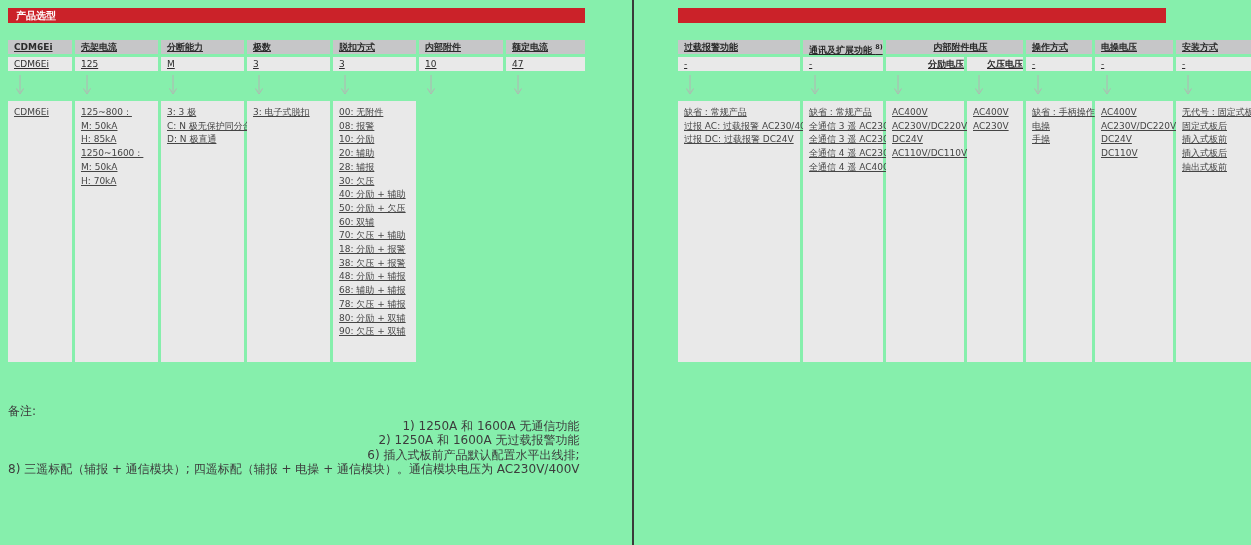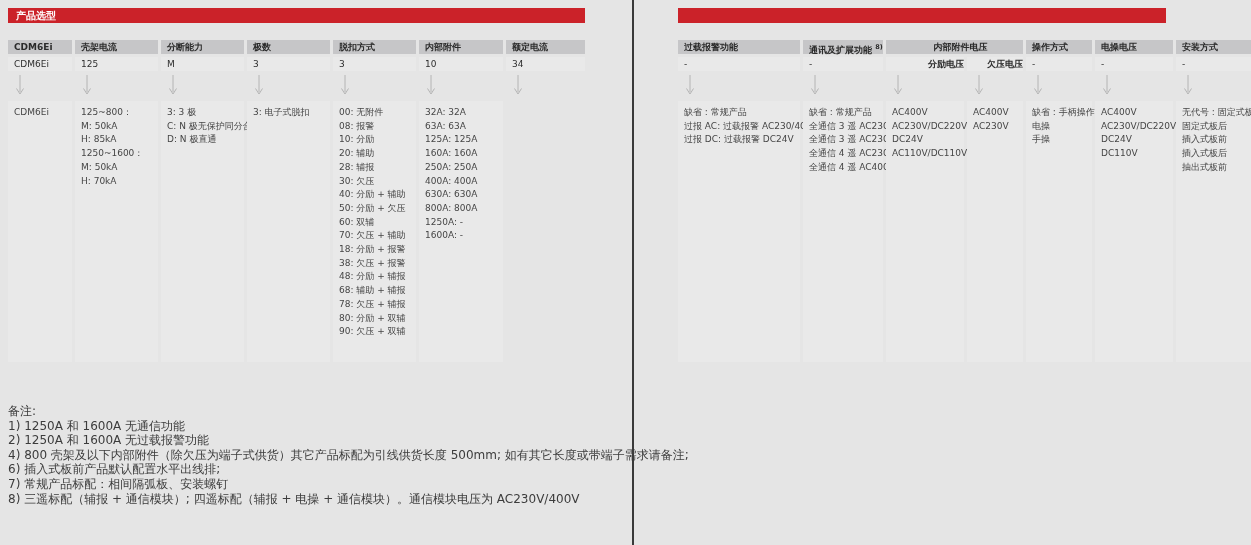--- a/index.html
+++ b/index.html
@@ -1,36 +1,36 @@
 <!DOCTYPE html>
 <html><head>
 <meta charset="utf-8">
 <style>
   * { margin:0; padding:0; box-sizing:border-box; }
   html,body { background:#ffffff; }
   .page {
-    position:relative; width:1251px; height:545px; background:#e5e5e5;
+    position:relative; width:1251px; height:545px; background:#86efac;
     font-family:"DejaVu Sans","Liberation Sans",sans-serif;
     color:#3c3c3c; overflow:hidden;
   }
   .titlebar {
     height:15px; background:#cb2229; color:#ffffff;
     font-size:10px; font-weight:bold; line-height:15px; padding-left:8px;
   }
   .section { position:absolute; top:8px; }
   .section.left  { left:8px;   width:577px; }
   .section.right { left:678px; width:488px; }
   .tgrid {
     display:grid; margin-top:17px;
     grid-template-rows:14px 14px 24px 261px;
     gap:3px;
   }
   .lgrid { grid-template-columns:64px 83px 83px 83px 83px 84px 79px; }
   .rgrid { grid-template-columns:122px 80px 78px 56px 66px 78px 75px; }
-  .cell { font-size:9px; white-space:nowrap; }
+  .cell { font-size:9px; white-space:nowrap;text-decoration:underline; }
   .hdr {
     background:#c6c6c8; color:#2b2b2b; font-weight:bold;
     line-height:14px; padding-left:6px;
   }
   .hdr.center { text-align:center; padding-left:12px; }
   .hdr sup { font-size:6.5px; font-weight:bold; vertical-align:super; }
   .val {
     background:#e9e9e9; color:#2e2e2e;
     line-height:14px; padding-left:6px;
   }
@@ -43,21 +43,21 @@
   .body .line { line-height:13.7px; }
   .divider {
     position:absolute; left:632px; top:0; width:2px; height:545px;
     background:#3a3a3a;
   }
   .notes {
     position:absolute; left:8px; top:404px;
     font-size:12px; color:#3c3c3c;
   }
   .notes .ntitle { line-height:14.6px; }
-  .notes .line { line-height:14.6px; white-space:nowrap; }
+  .notes .line { line-height:14.6px; white-space:nowrap;text-align:right; }
 </style>
 </head>
 <body>
 
 <div class="page">
 
   <div class="section left">
     <div class="titlebar">
       <span>产品选型</span>
     </div>
@@ -70,21 +70,21 @@
       <div class="cell hdr">脱扣方式</div>
       <div class="cell hdr">内部附件</div>
       <div class="cell hdr">额定电流</div>
 
       <div class="cell val">CDM6Ei</div>
       <div class="cell val">125</div>
       <div class="cell val">M</div>
       <div class="cell val">3</div>
       <div class="cell val">3</div>
       <div class="cell val">10</div>
-      <div class="cell val">34</div>
+      <div class="cell val">47</div>
 
       <div class="cell arrow"><svg width="10" height="23" viewBox="0 0 10 23">
             <path d="M5 0 V17 M1.5 13.5 L5 19 L8.5 13.5" stroke="#b4b4b4" stroke-width="1" fill="none"></path>
           </svg></div>
       <div class="cell arrow"><svg width="10" height="23" viewBox="0 0 10 23">
             <path d="M5 0 V17 M1.5 13.5 L5 19 L8.5 13.5" stroke="#b4b4b4" stroke-width="1" fill="none"></path>
           </svg></div>
       <div class="cell arrow"><svg width="10" height="23" viewBox="0 0 10 23">
             <path d="M5 0 V17 M1.5 13.5 L5 19 L8.5 13.5" stroke="#b4b4b4" stroke-width="1" fill="none"></path>
           </svg></div>
@@ -132,32 +132,20 @@
           <div class="line">60: 双辅</div>
           <div class="line">70: 欠压 + 辅助</div>
           <div class="line">18: 分励 + 报警</div>
           <div class="line">38: 欠压 + 报警</div>
           <div class="line">48: 分励 + 辅报</div>
           <div class="line">68: 辅助 + 辅报</div>
           <div class="line">78: 欠压 + 辅报</div>
           <div class="line">80: 分励 + 双辅</div>
           <div class="line">90: 欠压 + 双辅</div>
         </div>
-      <div class="cell body">
-          <div class="line">32A: 32A</div>
-          <div class="line">63A: 63A</div>
-          <div class="line">125A: 125A</div>
-          <div class="line">160A: 160A</div>
-          <div class="line">250A: 250A</div>
-          <div class="line">400A: 400A</div>
-          <div class="line">630A: 630A</div>
-          <div class="line">800A: 800A</div>
-          <div class="line">1250A: -</div>
-          <div class="line">1600A: -</div>
-        </div>
     </div>
   </div>
 
   <div class="divider"></div>
 
   <div class="section right">
     <div class="titlebar"></div>
     <div class="tgrid rgrid">
 
       <div class="cell hdr">过载报警功能</div>
@@ -238,20 +226,18 @@
           <div class="line">抽出式板前</div>
         </div>
     </div>
   </div>
 
   <div class="notes">
     <div class="ntitle">备注:</div>
     <div>
         <div class="line">1) 1250A 和 1600A 无通信功能</div>
         <div class="line">2) 1250A 和 1600A 无过载报警功能</div>
-        <div class="line">4) 800 壳架及以下内部附件（除欠压为端子式供货）其它产品标配为引线供货长度 500mm; 如有其它长度或带端子需求请备注;</div>
         <div class="line">6) 插入式板前产品默认配置水平出线排;</div>
-        <div class="line">7) 常规产品标配：相间隔弧板、安装螺钉</div>
         <div class="line">8) 三遥标配（辅报 + 通信模块）; 四遥标配（辅报 + 电操 + 通信模块）。通信模块电压为 AC230V/400V</div>
       </div>
   </div>
 
 </div>
 
 </body></html>

